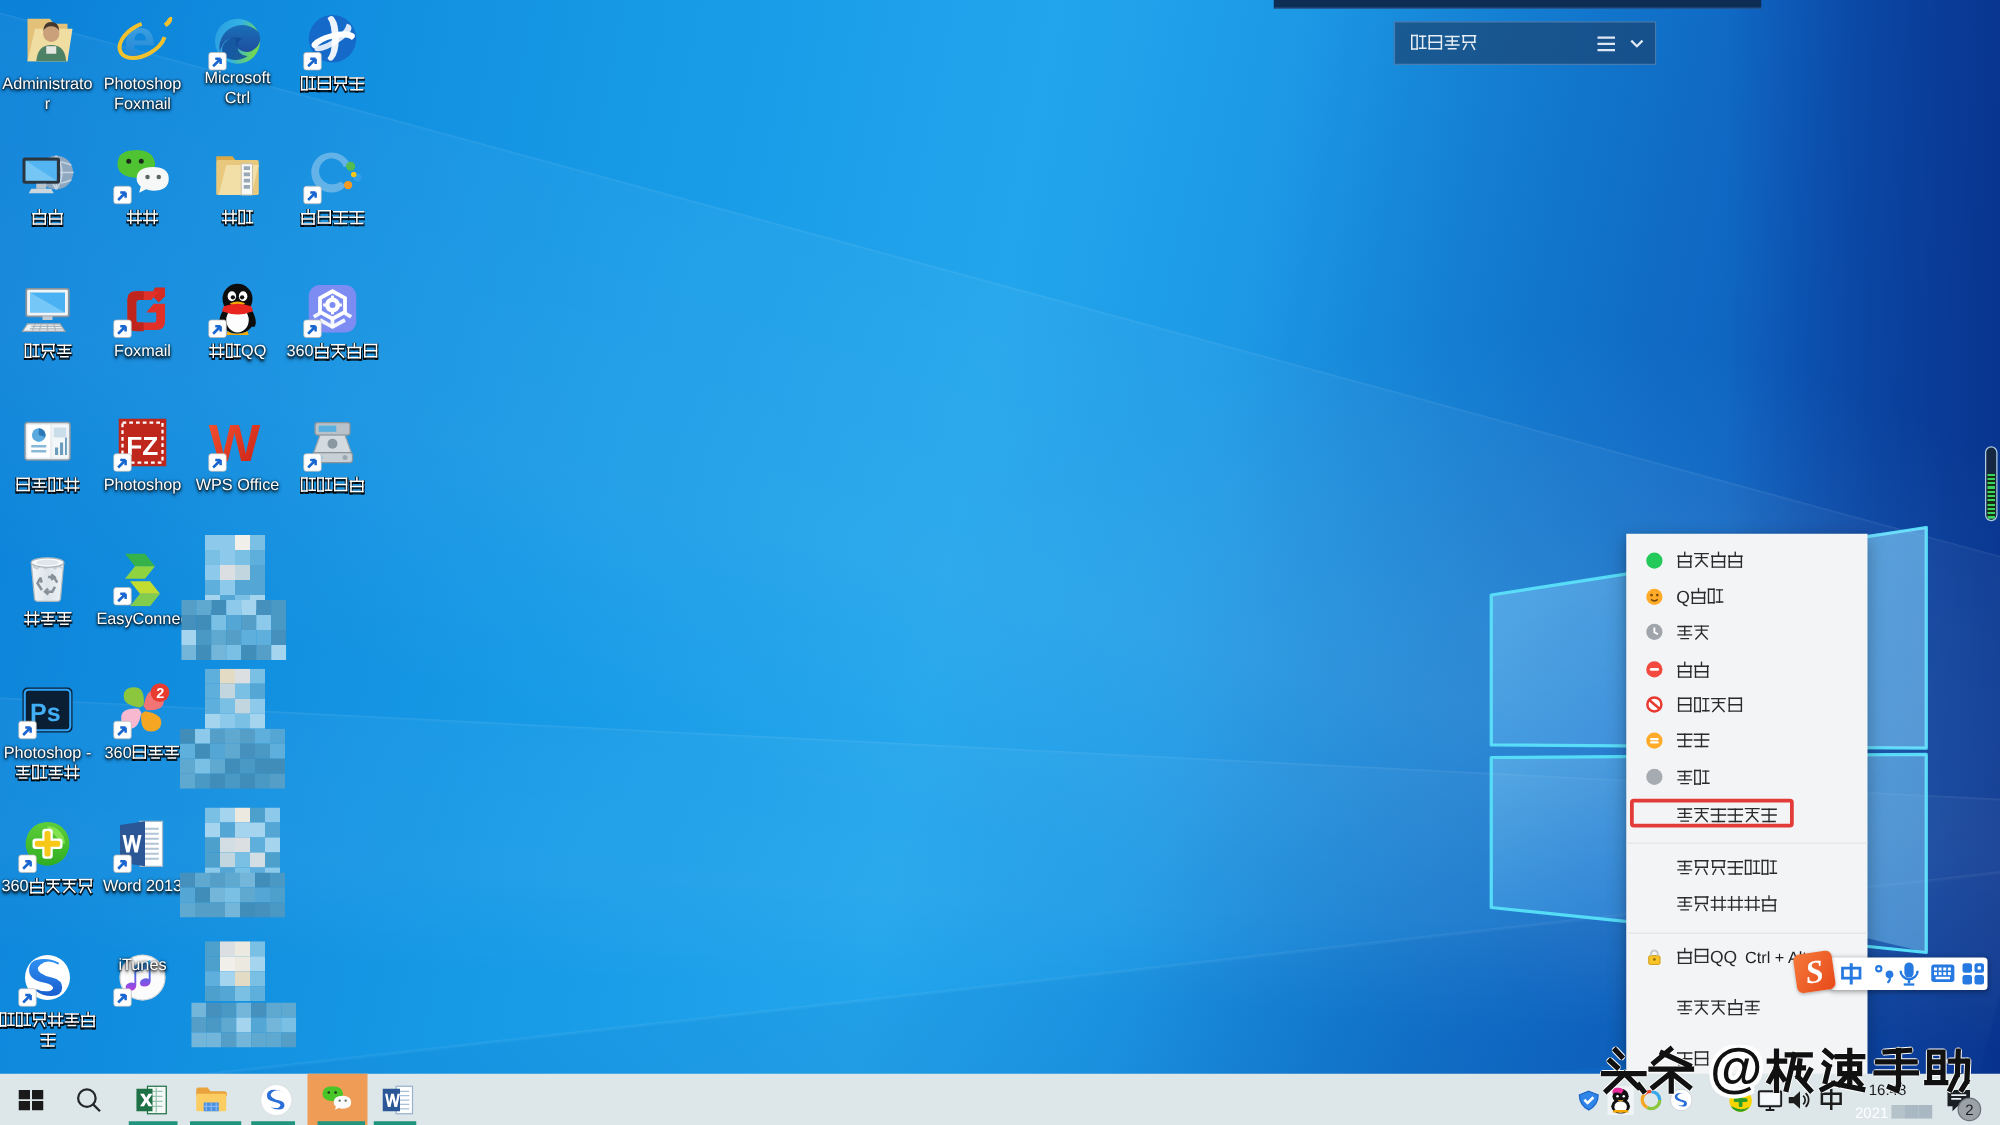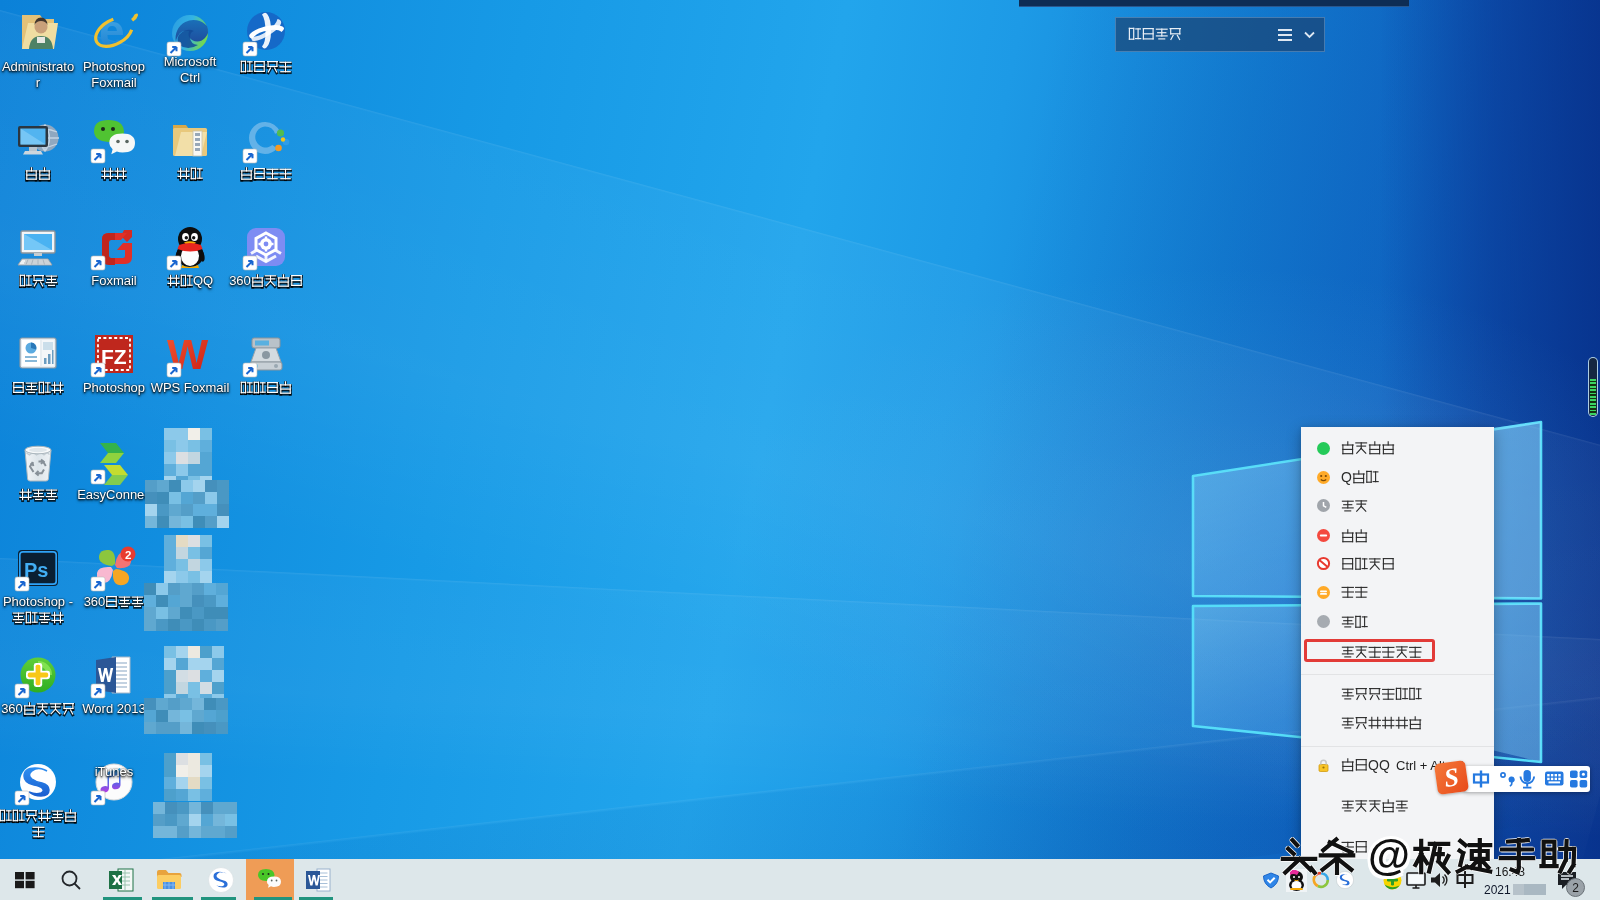--- a/index.html
+++ b/index.html
@@ -597,21 +597,21 @@
         <stop offset="1" stop-color="#c81e14"></stop>
       </linearGradient>
     </defs>
 <text x="1" y="39" font-family="Liberation Sans,sans-serif" font-size="42" font-weight="bold" fill="url(#wpsg)" transform="scale(1.04,1)">W</text>
     <g>
       <rect x="1" y="33" width="14" height="14" rx="2" fill="#fff" stroke="#b8b8b8" stroke-width=".6"></rect>
       <path d="M4.5 44 L10.5 38 M10.5 38 L10.5 42.2 M10.5 38 L6.2 38" stroke="#1a66d0" stroke-width="2" fill="none"></path>
     </g>
   </svg>
 <div class="lbl" style="left:147px;top:380px">
-    <div class="lrow">WPS Foxmail</div>
+    <div class="lrow">WPS Office</div>
   </div>
 <svg class="abs" style="left:242px;top:330px" width="48" height="48" viewBox="0 0 48 48">
     <rect x="10" y="8" width="28" height="10" rx="2" fill="#b9c2c9" stroke="#8a949c" stroke-width="1"></rect>
 <rect x="13" y="10.5" width="14" height="5" fill="#58b0e0"></rect>
 <path d="M14 18 h20 l5 14 h-30 z" fill="#d4dbe0" stroke="#98a2aa" stroke-width="1"></path>
 <circle cx="24" cy="25" r="4" fill="#8a98a2"></circle>
 <rect x="8" y="32" width="32" height="8" rx="2" fill="#c8d0d6" stroke="#8a949c" stroke-width="1"></rect>
 <circle cx="14" cy="36" r="2" fill="#68c0e8"></circle>
     <circle cx="34" cy="36" r="2" fill="#9aa8b2"></circle>
     <g>
@@ -1764,21 +1764,21 @@
       <path d="M14.5 3.5 a7.5 7.5 0 0 1 0 11"></path>
     </g>
   </svg>
 <svg class="abs" style="left:1456px;top:870px" width="18" height="19" viewBox="0 0 18 19">
     <g stroke="#1d1d1d" fill="none">
       <path d="M9 1 v17" stroke-width="2"></path>
       <rect x="1.5" y="5" width="15" height="8" stroke-width="2"></rect>
     </g>
   </svg>
 <div class="abs" style="left:1495px;top:865px;font-size:12px;color:#1a1a1a">16:48</div>
-<div class="abs" style="left:1484px;top:883px;font-size:12px;color:#0f172a">2021</div>
+<div class="abs" style="left:1484px;top:883px;font-size:12px;color:#ffffff">2021</div>
 <svg style="position:absolute;left:1513px;top:884px" width="33" height="11">
     <rect x="0" y="0" width="11" height="11" fill="#b6c2ca"></rect>
     <rect x="11" y="0" width="11" height="11" fill="#a9b8c2"></rect>
     <rect x="22" y="0" width="11" height="11" fill="#a9b8c2"></rect>
   </svg>
 <svg class="abs" style="left:1556px;top:871px" width="22" height="19" viewBox="0 0 22 19">
     <path d="M2 1 h18 v13 h-10 l-4 4 v-4 h-4 z" fill="#1b1f24"></path>
     <path d="M5 5 h12 M5 8 h8" stroke="#e8eef2" stroke-width="1.4"></path>
   </svg>
 <div class="abs" style="left:1566px;top:878px;width:19px;height:19px;border-radius:50%;background:#9aa2a8;border:1px solid #6a7278;color:#1a1a1a;font-size:12px;display:flex;align-items:center;justify-content:center">2</div>

